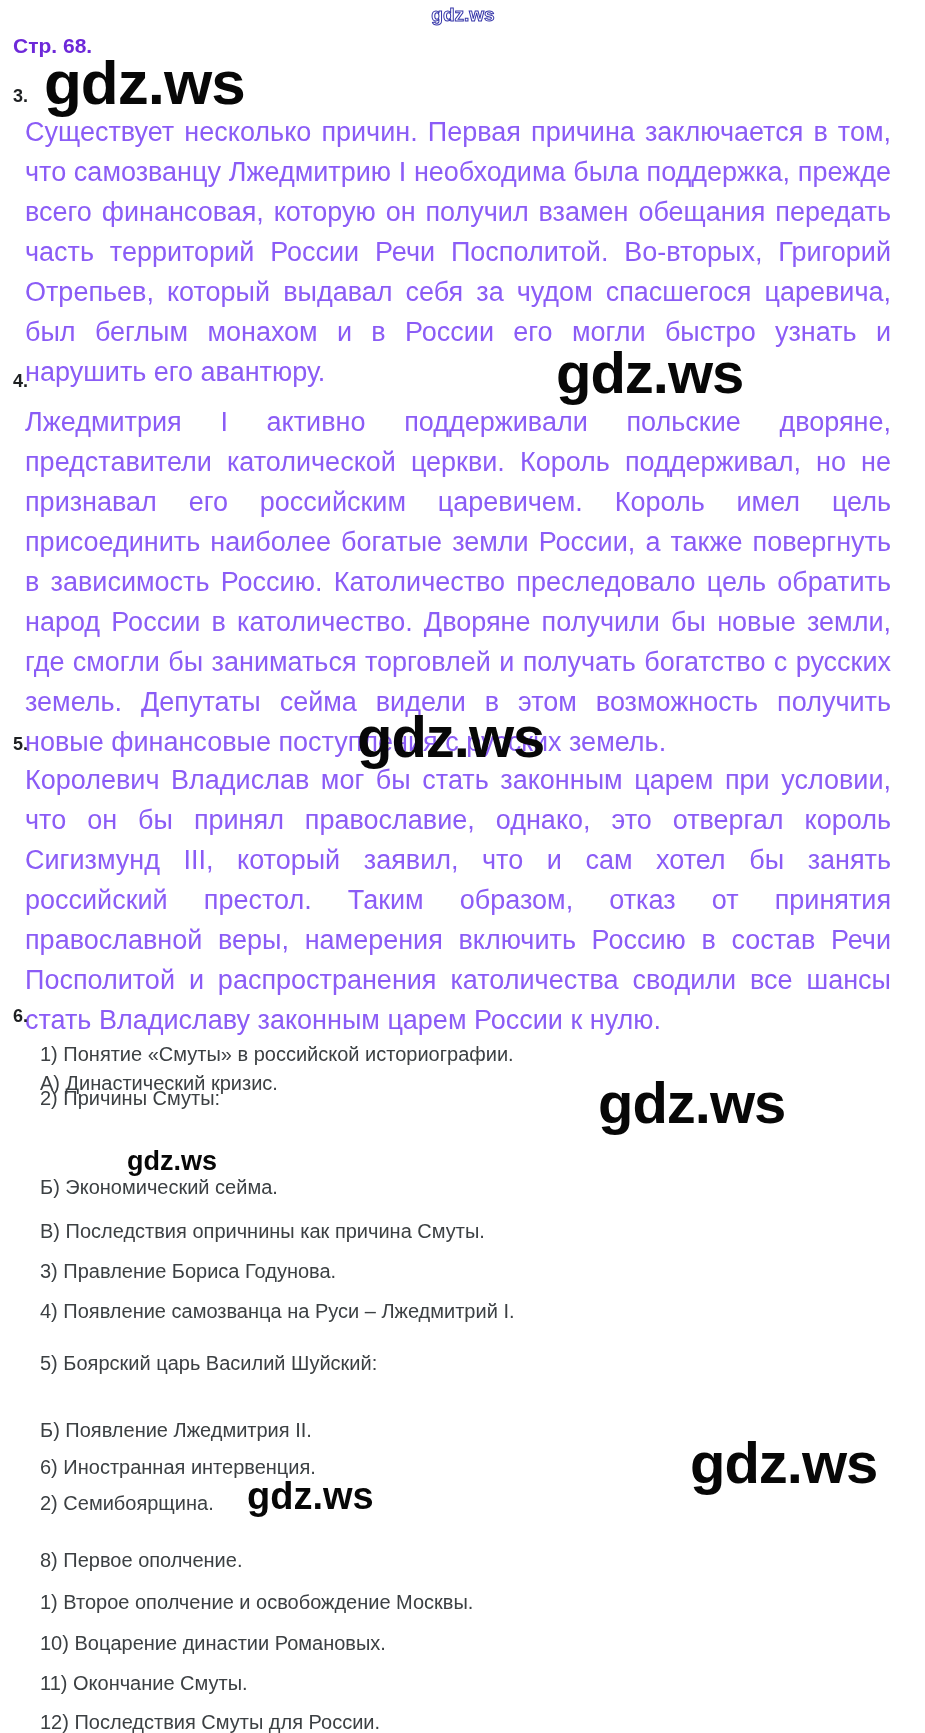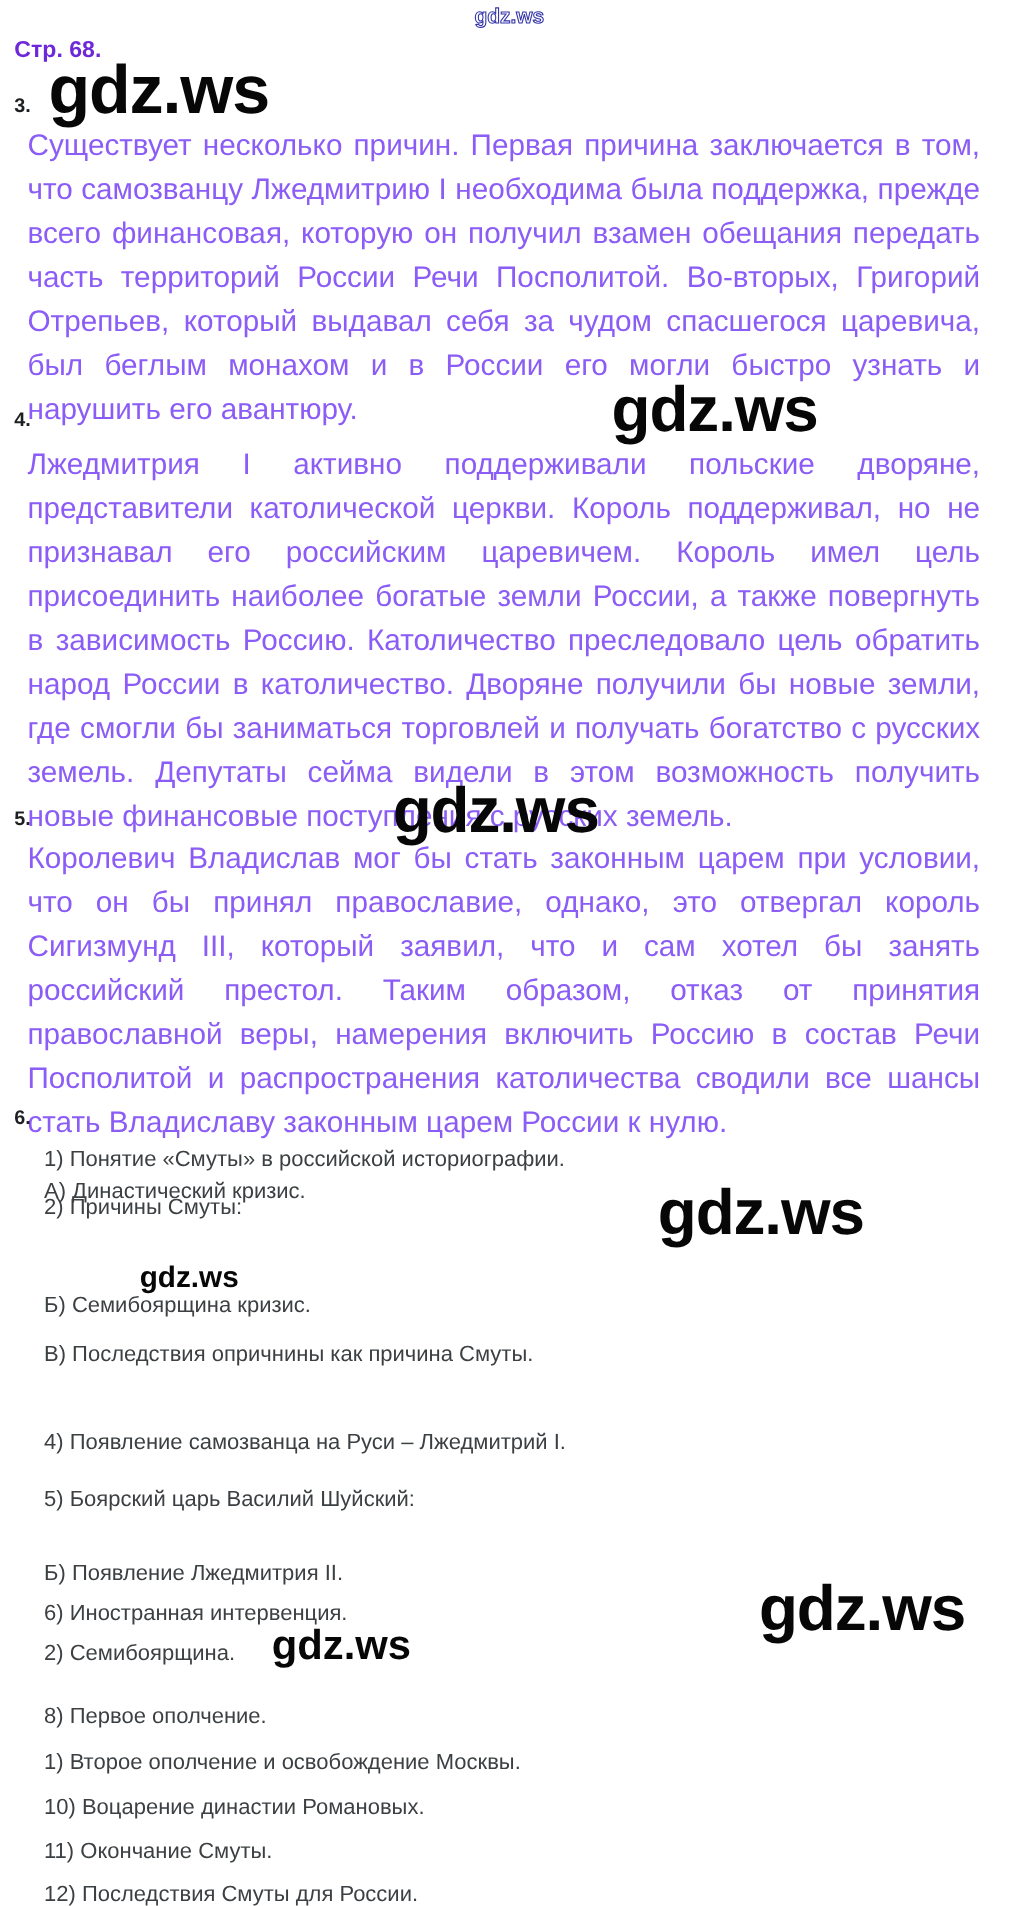--- a/index.html
+++ b/index.html
@@ -92,22 +92,23 @@
 
   <div class="sec-num" style="left:13px; top:1006px;">6.</div>
   <div class="wm wm-lg" style="left:598px; top:1074px;">gdz.ws</div>
   <div class="wm wm-sm" style="left:127px; top:1148px;">gdz.ws</div>
   <div class="wm wm-lg" style="left:690px; top:1434px;">gdz.ws</div>
   <div class="wm wm-md" style="left:247px; top:1477px;">gdz.ws</div>
 
   <div class="list-item" style="top:1043px;text-align:center;">1) Понятие «Смуты» в российской историографии.</div>
   <div class="list-item" style="top:1087px;">2) Причины Смуты:</div>
   <div class="list-item" style="top:1072px;">А) Династический кризис.</div>
-  <div class="list-item" style="top:1176px;">Б) Семибоярщина кризис.</div>
+  <div class="list-item" style="top:1176px;">Б) Экономический сейма.</div>
   <div class="list-item" style="top:1220px;">В) Последствия опричнины как причина Смуты.</div>
+  <div class="list-item" style="top:1260px;">3) Правление Бориса Годунова.</div>
   <div class="list-item" style="top:1300px;">4) Появление самозванца на Руси – Лжедмитрий I.</div>
   <div class="list-item" style="top:1340px;margin-top:12px;">5) Боярский царь Василий Шуйский:</div>
   <div class="list-item" style="top:1419px;">Б) Появление Лжедмитрия II.</div>
   <div class="list-item" style="top:1456px;">6) Иностранная интервенция.</div>
   <div class="list-item" style="top:1492px;">2) Семибоярщина.</div>
   <div class="list-item" style="top:1549px;">8) Первое ополчение.</div>
   <div class="list-item" style="top:1591px;">1) Второе ополчение и освобождение Москвы.</div>
   <div class="list-item" style="top:1632px;">10) Воцарение династии Романовых.</div>
   <div class="list-item" style="top:1672px;">11) Окончание Смуты.</div>
   <div class="list-item" style="top:1711px;">12) Последствия Смуты для России.</div>

